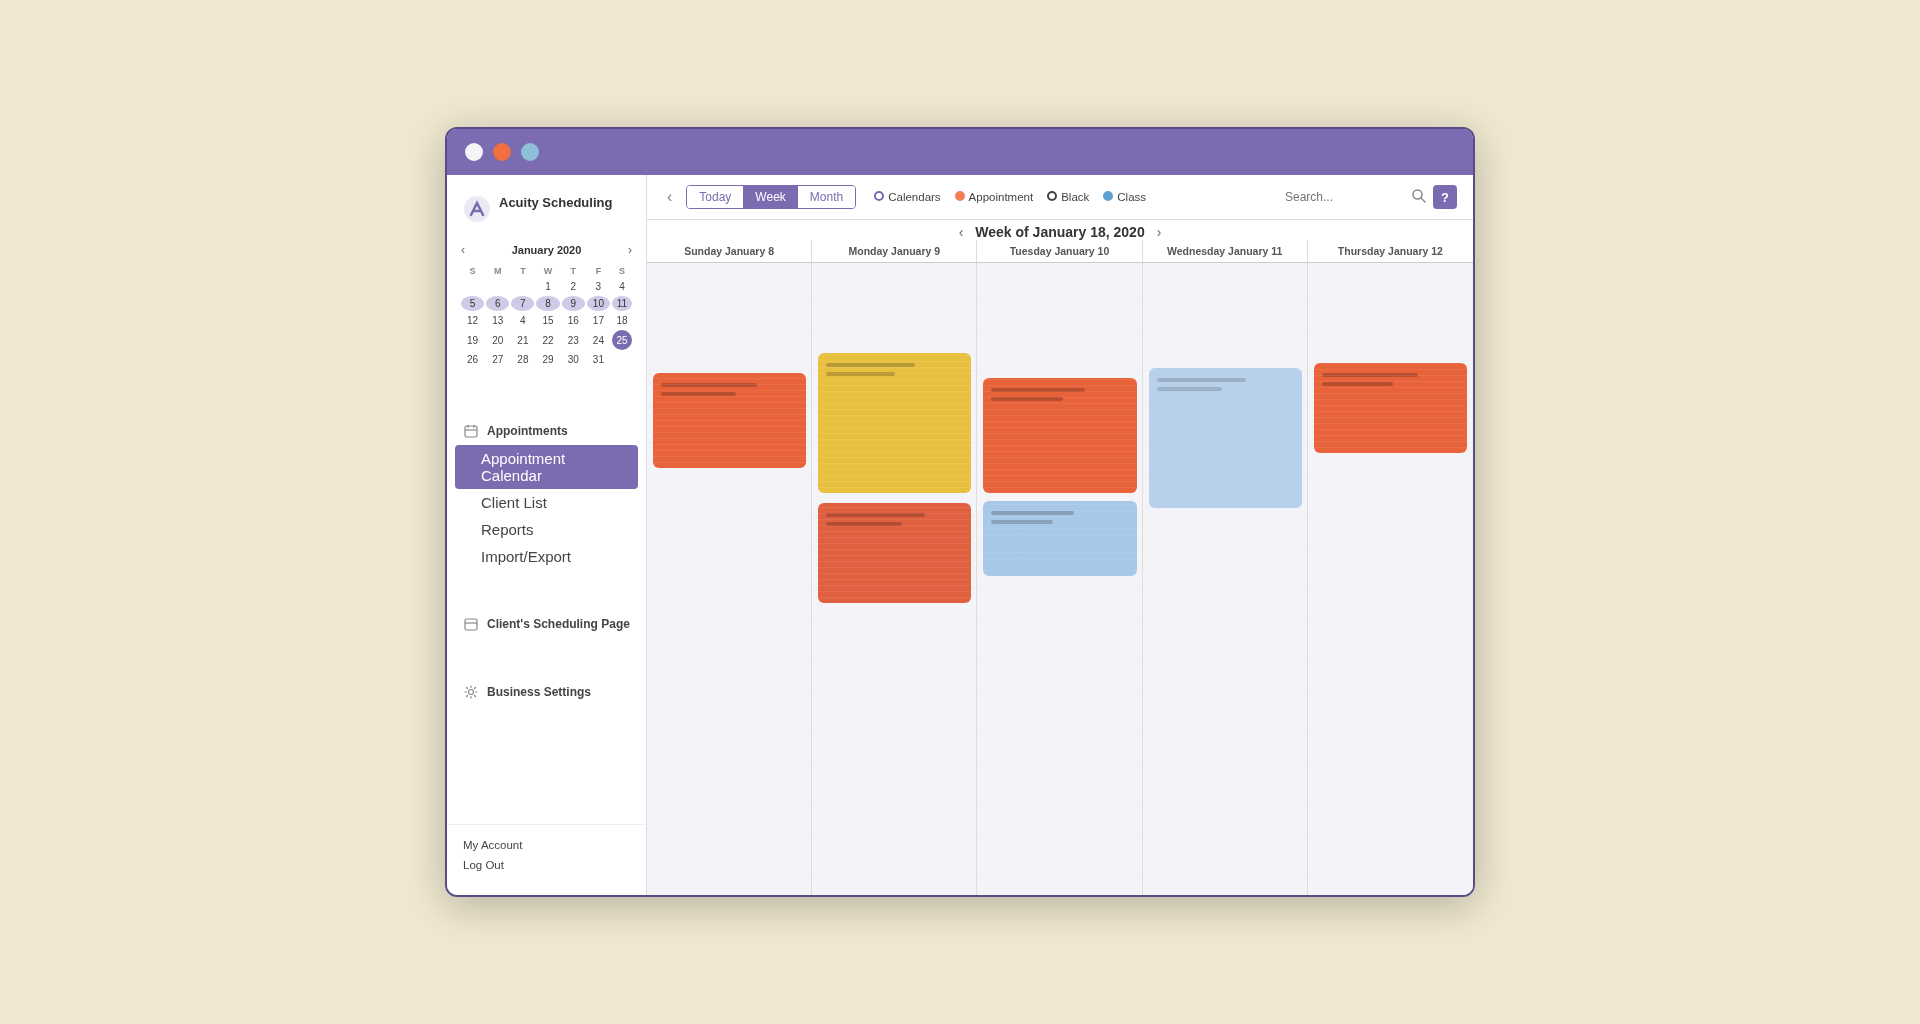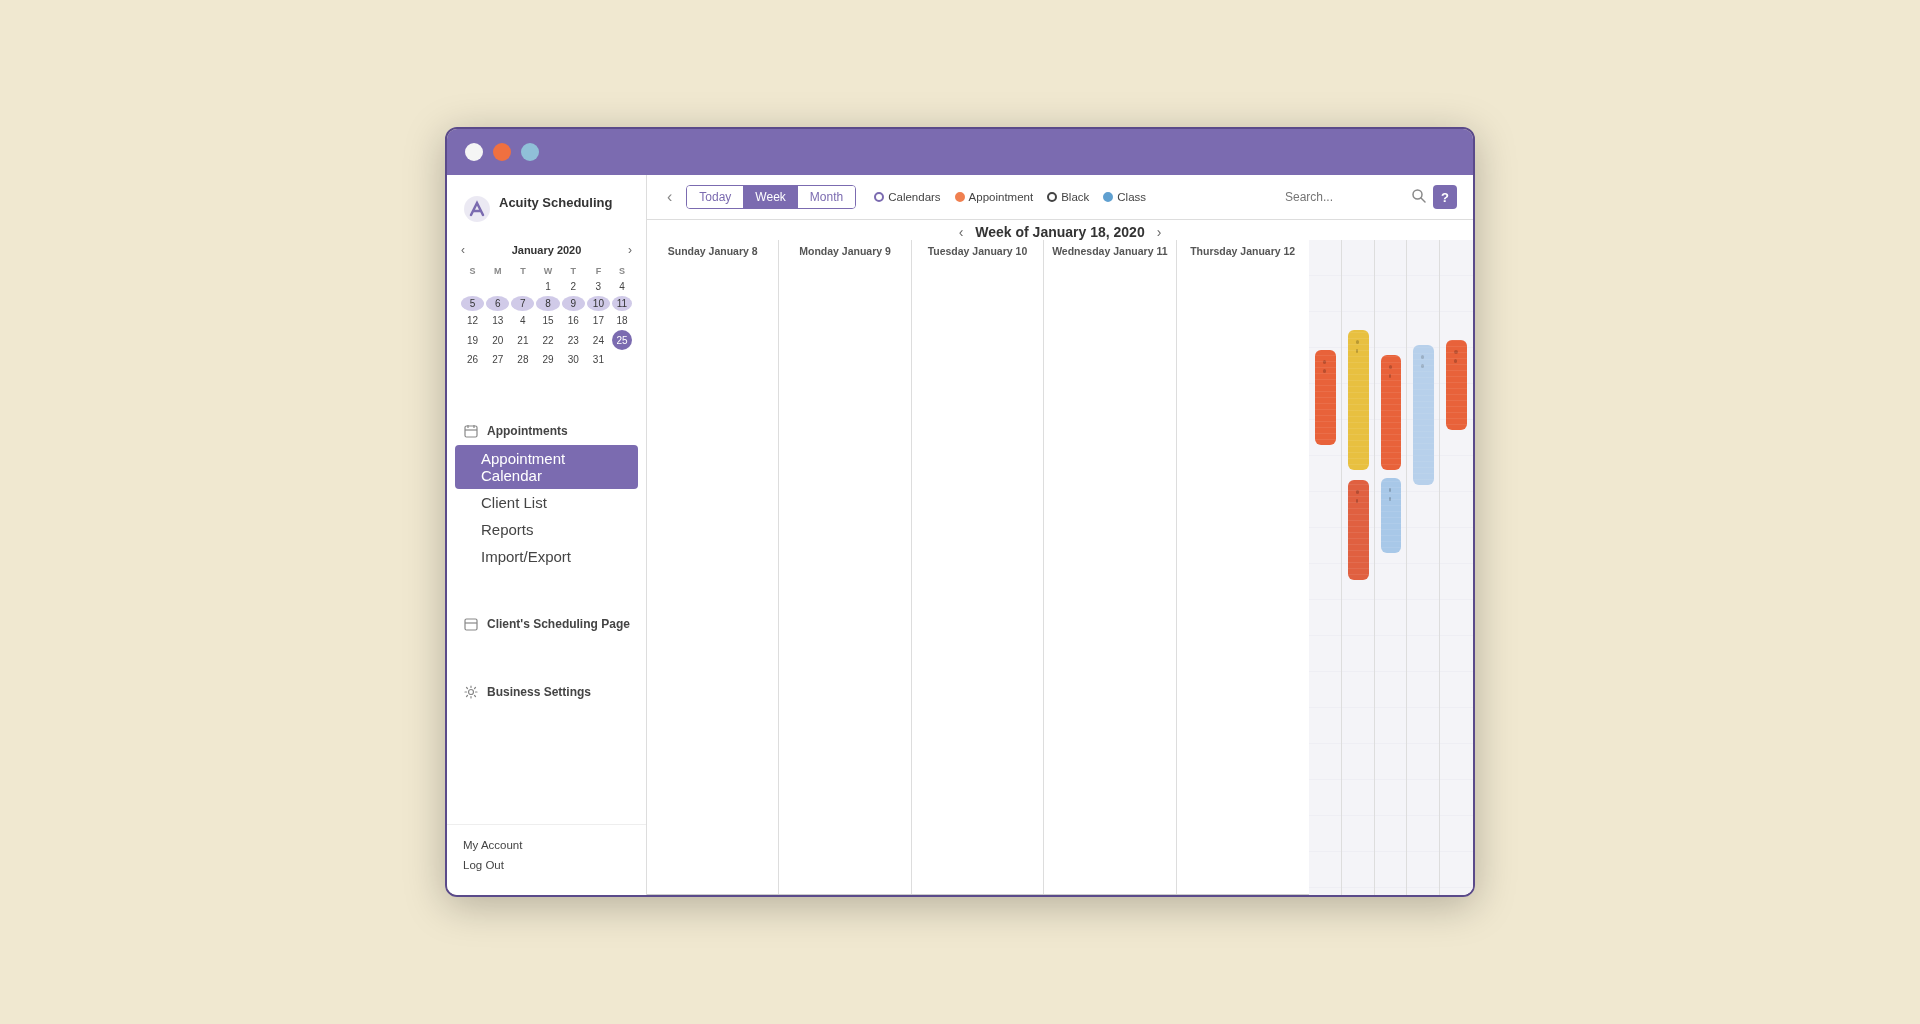--- a/index.html
+++ b/index.html
@@ -244,21 +244,21 @@
 
     .filter-group {
       display: flex;
       align-items: center;
       gap: 14px;
       margin-left: 8px;
     }
 
     .filter-item {
       display: flex;
-      align-items: center;
+      align-items: flex-start;
       gap: 4px;
       font-size: 11.5px;
       color: #444;
       cursor: pointer;
     }
 
     .filter-dot {
       width: 10px;
       height: 10px;
       border-radius: 50%;
@@ -327,20 +327,21 @@
       color: #888;
       text-align: center;
       padding: 1px 0 4px 0;
     }
 
     
     .calendar-area {
       flex: 1;
       overflow: hidden;
       display: flex;
+      flex-direction: column;
     }
 
     .cal-day-headers {
       display: grid;
       grid-template-columns: repeat(5, 1fr);
       border-bottom: 1px solid #ccc;
     }
 
     .cal-day-header {
       padding: 5px 8px;

